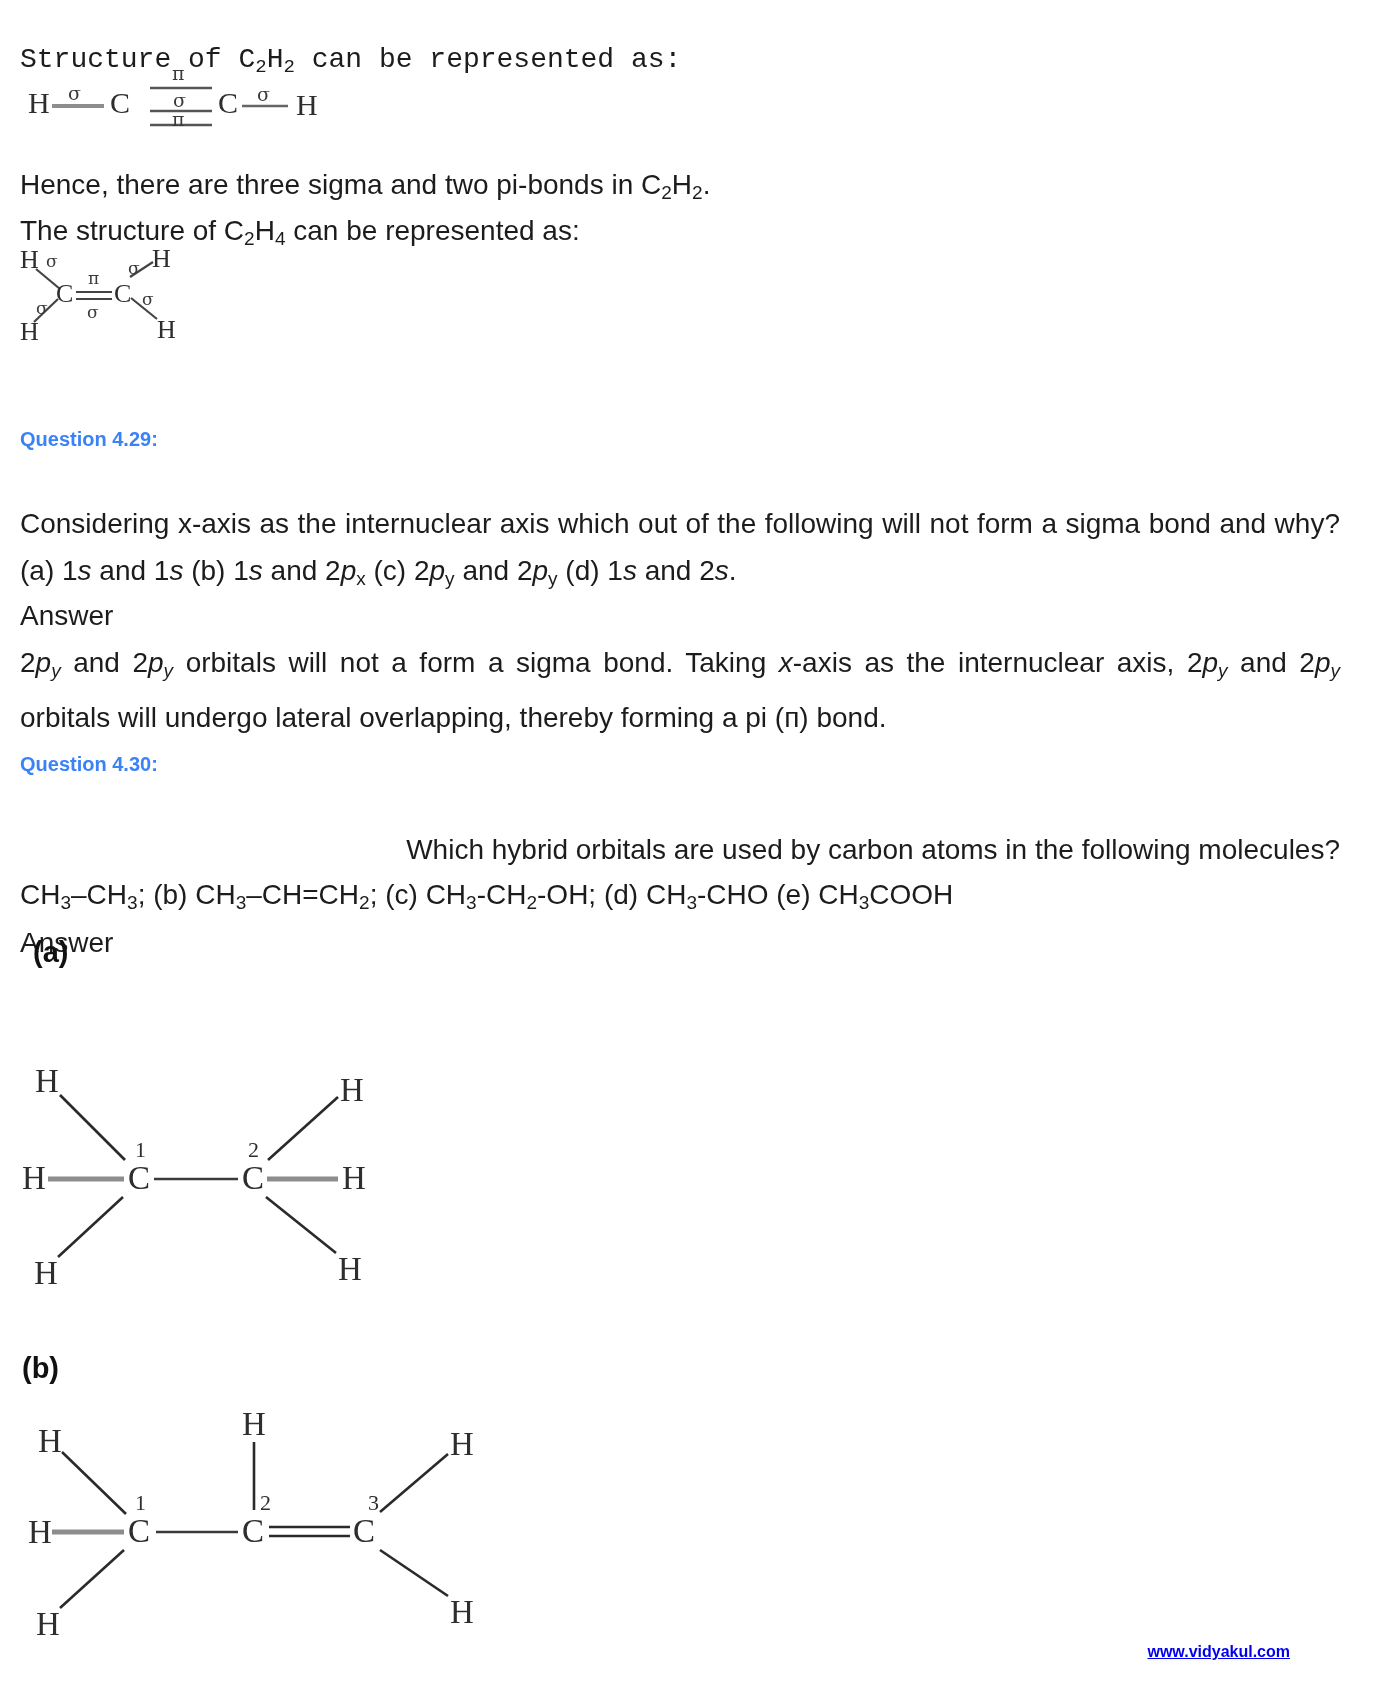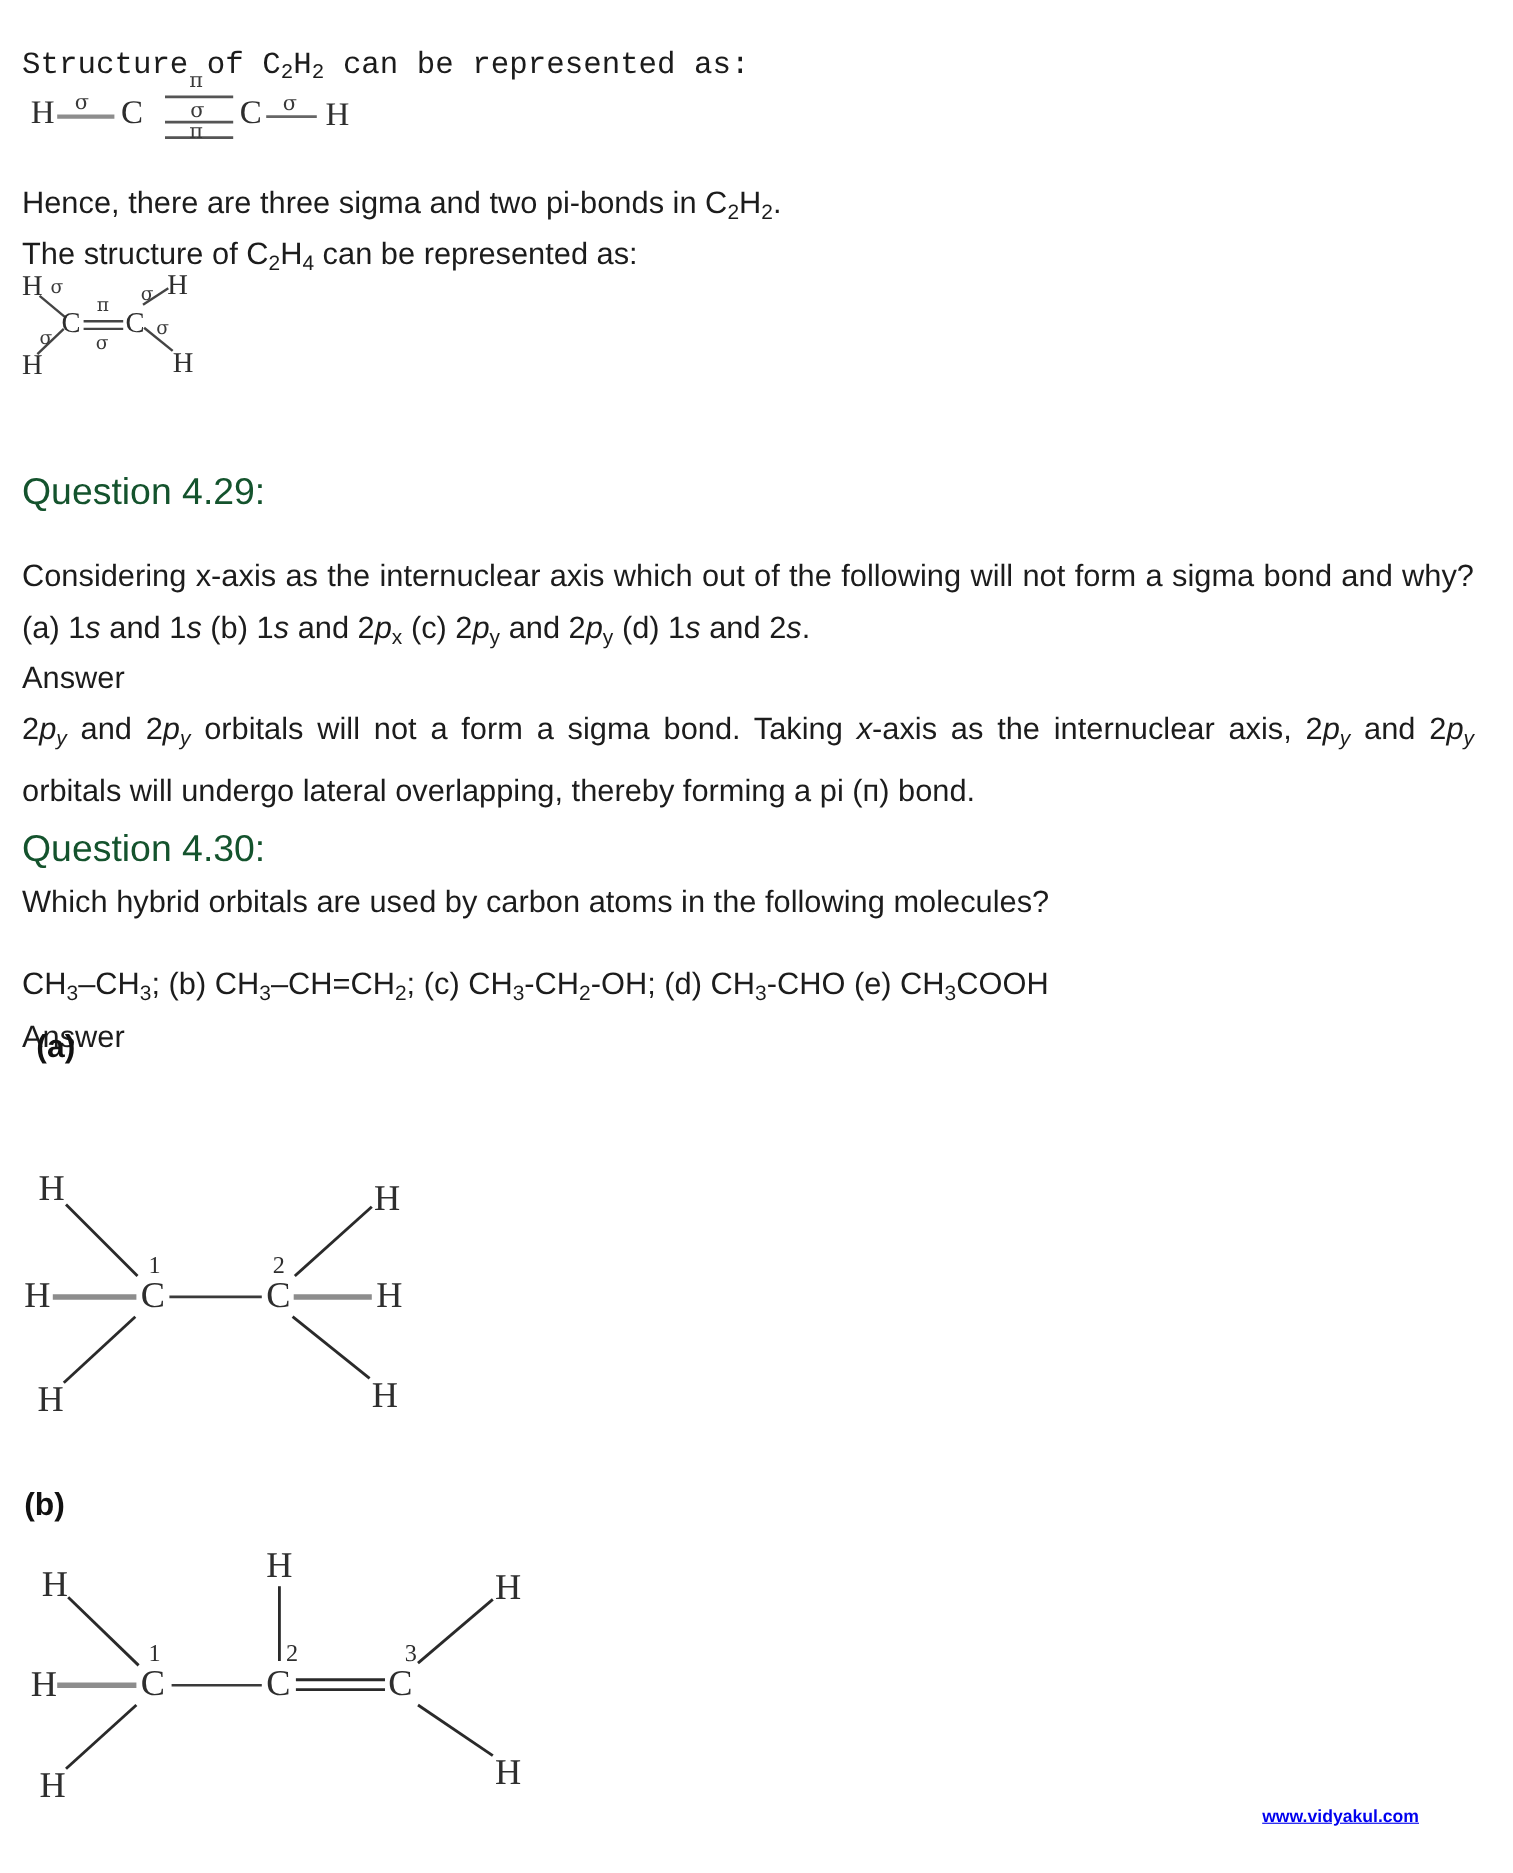--- a/index.html
+++ b/index.html
@@ -1,20 +1,20 @@
 <!DOCTYPE html>
 <html><head>
 <meta charset="utf-8">
 <style>
   html,body{margin:0;padding:0;background:#ffffff;}
   .page{position:relative;width:1375px;height:1703px;background:#ffffff;overflow:hidden;
         font-family:"Liberation Sans",sans-serif;color:#1c1c1c;}
   .txt{position:absolute;left:20px;width:1320px;font-size:28px;line-height:47px;}
   .just{text-align:justify;margin-top:28px;}
-  .qhead{position:absolute;left:20px;font-size:34px;font-weight:normal;color:#14532d;}
+  .qhead{position:absolute;left:20px;font-size:20px;font-weight:bold;color:#3b82f6;}
   .plabel{position:absolute;font-size:29px;font-weight:bold;color:#111;}
   .sub{font-size:0.68em;vertical-align:-0.28em;}
   .sup{font-size:0.68em;vertical-align:0.55em;}
   .i{font-style:italic;}
   .diagram{position:absolute;}
   .diagram svg{position:absolute;left:0;top:0;}
   .atom{position:absolute;font-family:"Liberation Serif","DejaVu Serif",serif;color:#2e2e2e;}
   .at-lg{font-size:33px;}
   .at-md{font-size:30px;}
   .at-sm{font-size:26px;}
@@ -76,21 +76,21 @@
     <span class="atom at-sm" style="left:137px;top:90px;">H</span>
   </div>
 
 
   <h2 class="qhead" style="top:428px;margin:0;">Question 4.29:</h2>
   <p class="txt just" style="top:472px;"><span>Considering x-axis as the internuclear axis which out of the following will not form a sigma bond and why? (a) 1</span><span class="i">s</span><span> and 1</span><span class="i">s</span><span> (b) 1</span><span class="i">s</span><span> and 2</span><span class="i">p</span><span class="sub">x</span><span> (c) 2</span><span class="i">p</span><span class="sub">y</span><span> and 2</span><span class="i">p</span><span class="sub">y</span><span> (d) 1</span><span class="i">s</span><span> and 2</span><span class="i">s</span><span>.</span></p>
   <p class="txt" style="top:564px;">Answer</p>
   <p class="txt just" style="top:611px;"><span>2</span><span class="i">p</span><span class="sub i">y</span><span> and 2</span><span class="i">p</span><span class="sub i">y</span><span> orbitals will not a form a sigma bond. Taking </span><span class="i">x</span><span>-axis as the internuclear axis, 2</span><span class="i">p</span><span class="sub i">y</span><span> and 2</span><span class="i">p</span><span class="sub i">y</span><span> orbitals will undergo lateral overlapping, thereby forming a pi (п) bond.</span></p>
 
   <h2 class="qhead" style="top:753px;margin:0;">Question 4.30:</h2>
-  <p class="txt" style="top:768px;">Which hybrid orbitals are used by carbon atoms in the following molecules?</p>
+  <p class="txt" style="top:798px;text-align:right;">Which hybrid orbitals are used by carbon atoms in the following molecules?</p>
   <p class="txt" style="top:843px;"><span>CH</span><span class="sub">3</span><span>–CH</span><span class="sub">3</span><span>; (b) CH</span><span class="sub">3</span><span>–CH=CH</span><span class="sub">2</span><span>; (c) CH</span><span class="sub">3</span><span>-CH</span><span class="sub">2</span><span>-OH; (d) CH</span><span class="sub">3</span><span>-CHO (e) CH</span><span class="sub">3</span><span>COOH</span></p>
   <p class="txt" style="top:891px;">Answer</p>
   <p class="plabel" style="left:33px;top:936px;margin:0;">(a)</p>
 
   <div class="diagram" style="left:20px;top:1055px;width:390px;height:245px;">
     <svg width="390" height="245">
       <line x1="40" y1="40" x2="105" y2="105" stroke="#2a2a2a" stroke-width="2.6"></line>
       <line x1="28" y1="124" x2="104" y2="124" stroke="#8d8d8d" stroke-width="5"></line>
       <line x1="38" y1="202" x2="103" y2="142" stroke="#2a2a2a" stroke-width="2.6"></line>
       <line x1="134" y1="124" x2="218" y2="124" stroke="#3a3a3a" stroke-width="2.4"></line>

